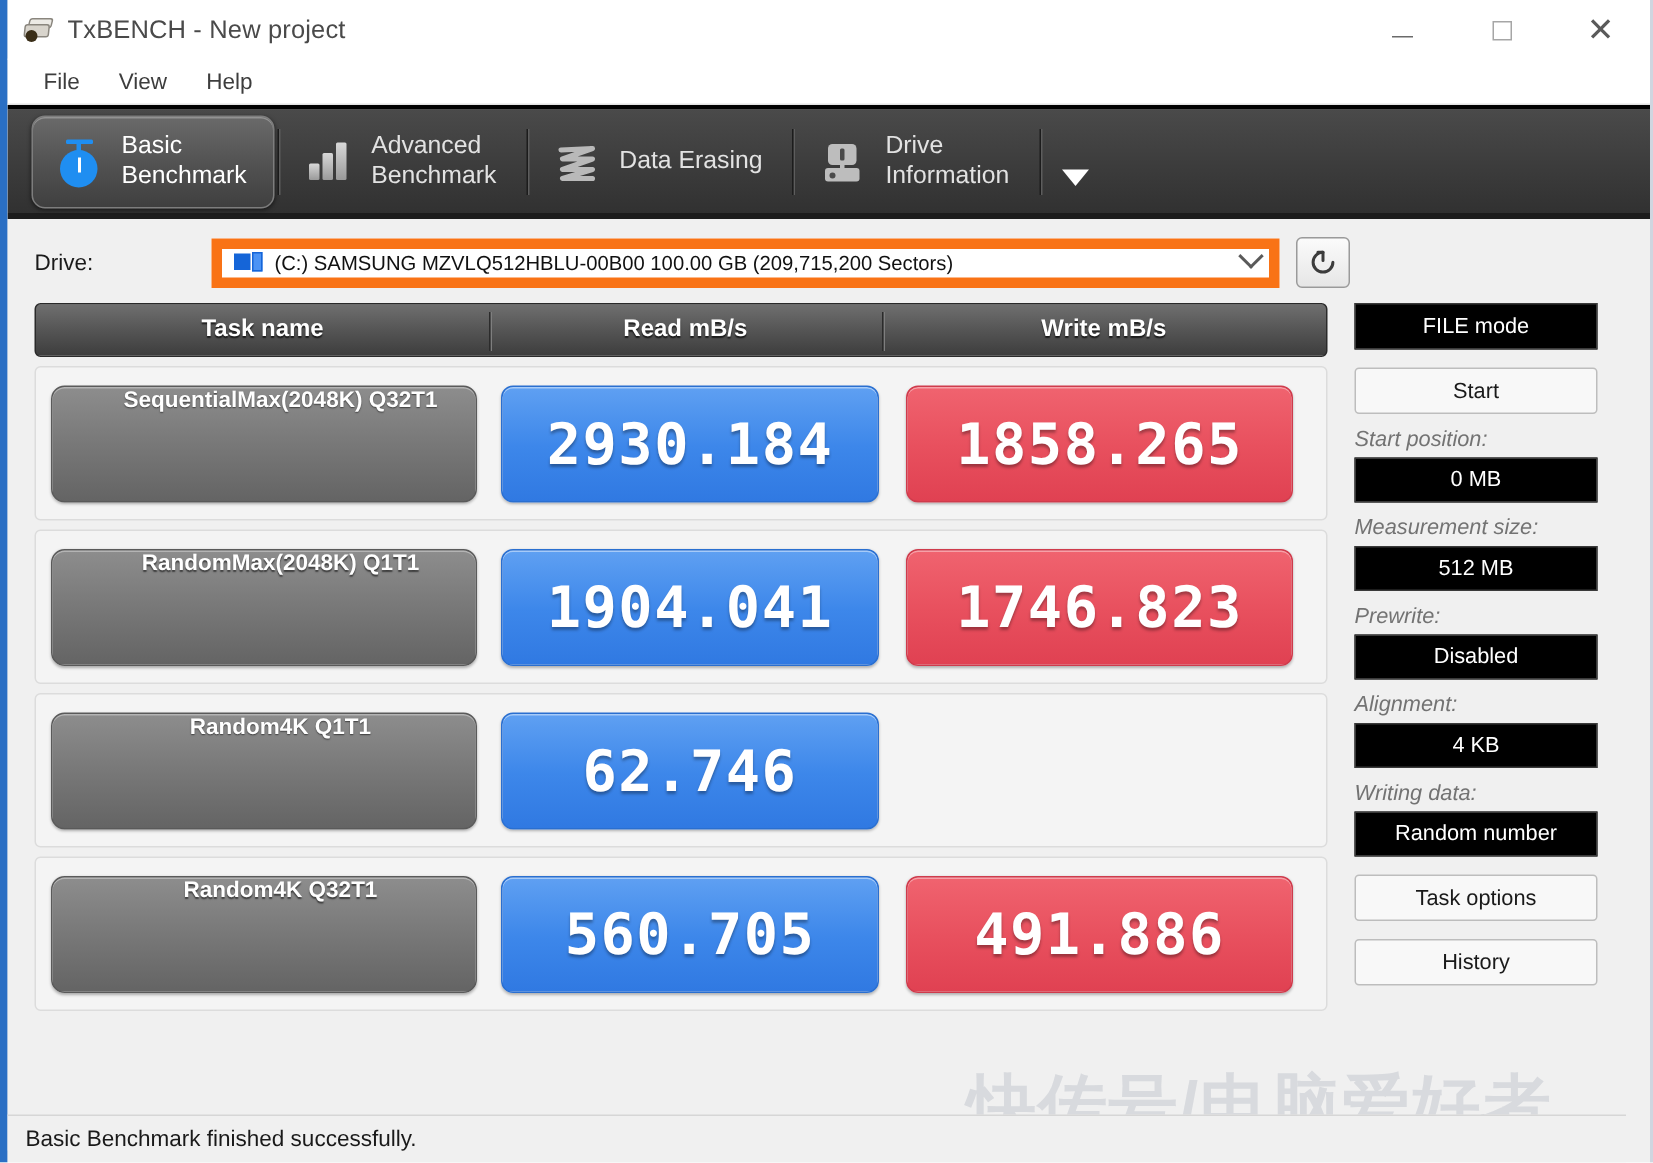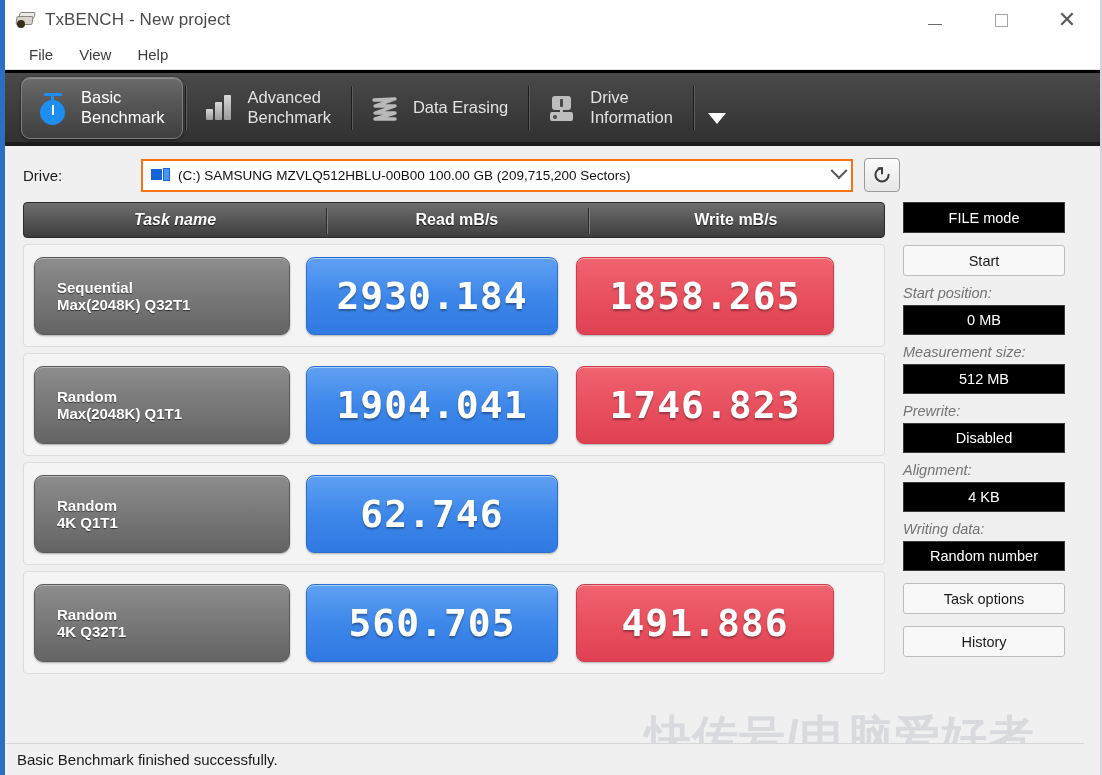--- a/index.html
+++ b/index.html
@@ -191,21 +191,21 @@
   
   .content { background: #f0f0f0; padding: 0; position: relative; height: 621px; }
   .drive-row {
     display: flex; align-items: center;
     padding: 12px 0 10px 18px;
   }
   .drive-label { font-size: 15px; color: #1a1a1a; width: 118px; }
   .drive-combo {
     flex: 1 1 auto; height: 33px;
     background: #ffffff;
-    border: 2px solid #f97316;
+    border: 7px solid #f97316;
     display: flex; align-items: center;
     padding: 0 6px 0 8px;
     max-width: 712px;
   }
   .drive-combo-icon { width: 20px; height: 16px; position: relative; margin-right: 7px; flex: none; }
   .drive-combo-icon .dc-a { position: absolute; left: 0; top: 2px; width: 11px; height: 11px; background: #1565d8; }
   .drive-combo-icon .dc-b { position: absolute; left: 12px; top: 1px; width: 7px; height: 13px; background: #4b93f5; border: 1px solid #1565d8; }
   .drive-combo-text { font-size: 13.5px; color: #111; white-space: nowrap; overflow: hidden; }
   .combo-caret {
     margin-left: auto; width: 12px; height: 12px;
@@ -231,43 +231,43 @@
     border: 1px solid #2a2a2a;
     border-radius: 4px;
     overflow: hidden;
   }
   .th {
     display: flex; align-items: center; justify-content: center;
     font-size: 16px; font-weight: bold; color: #ffffff;
     text-shadow: 0 1px 1px rgba(0,0,0,.7);
     position: relative;
   }
-  .th.c1 { width: 314px; font-style: italic; }
+  .th.c1 { width: 314px; }
   .th.c2 { width: 272px; }
   .th.c3 { width: 308px; }
   .th + .th::before {
     content: ""; position: absolute; left: 0; top: 5px;
     width: 1px; height: 26px; background: #2b2b2b;
     box-shadow: 1px 0 0 #7e7e7e;
   }
   .row {
     height: 103px; margin-top: 6px;
     background: #f4f4f4;
     border: 1px solid #dcdcdc;
     border-radius: 4px;
     display: flex; align-items: center;
     padding: 0 6px;
   }
   .task-btn {
-    width: 256px; height: 78px; margin-left: 4px;
+    width: 284px; height: 78px; margin-left: 4px;
     background: linear-gradient(180deg,#8d8d8d 0%,#7a7a7a 45%,#646464 100%);
     border: 1px solid #5a5a5a;
     border-radius: 9px;
     box-shadow: inset 0 1px 0 rgba(255,255,255,.35), 0 1px 2px rgba(0,0,0,.3);
-    display: flex; flex-direction: column; justify-content: center;
+    display: flex; flex-direction: row; justify-content: center;
     padding-left: 22px;
     color: #ffffff;
     text-shadow: 0 1px 1px rgba(0,0,0,.55);
     font-size: 15px; font-weight: bold;
     flex: none;
   }
   .task-btn .sub { font-weight: bold; font-size: 15px; }
   .val {
     height: 78px;
     border-radius: 8px;

